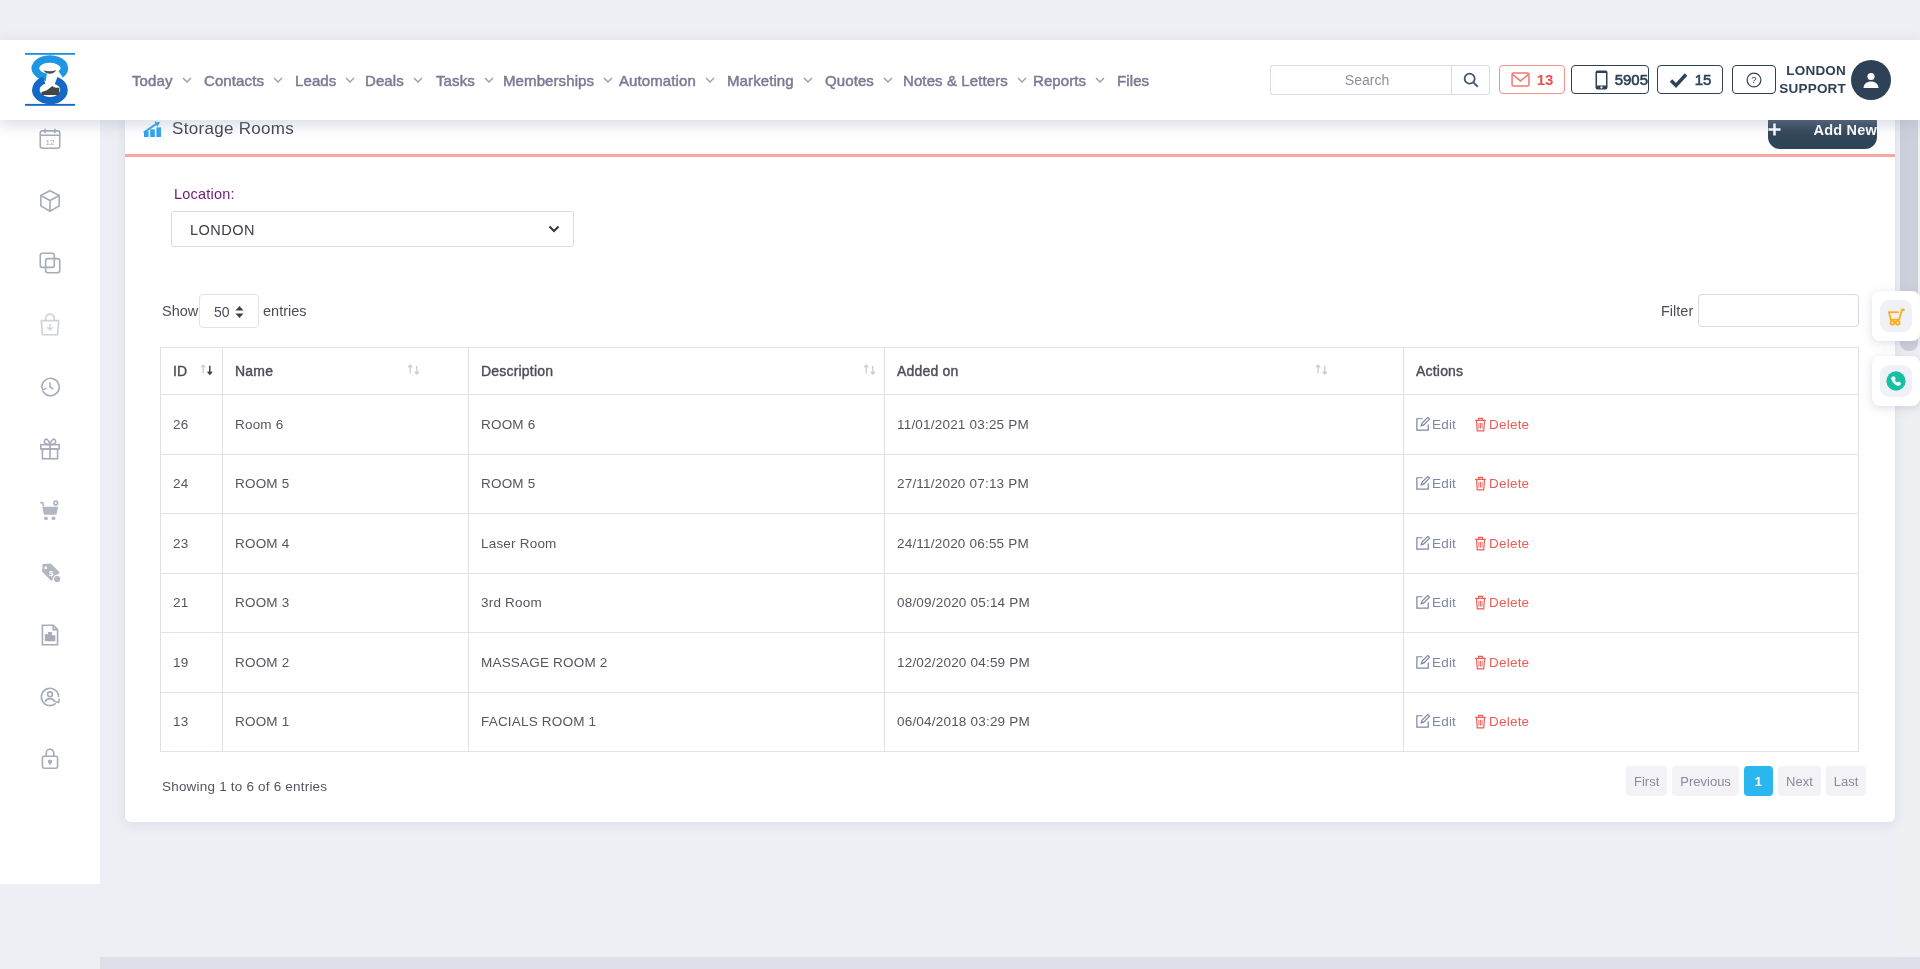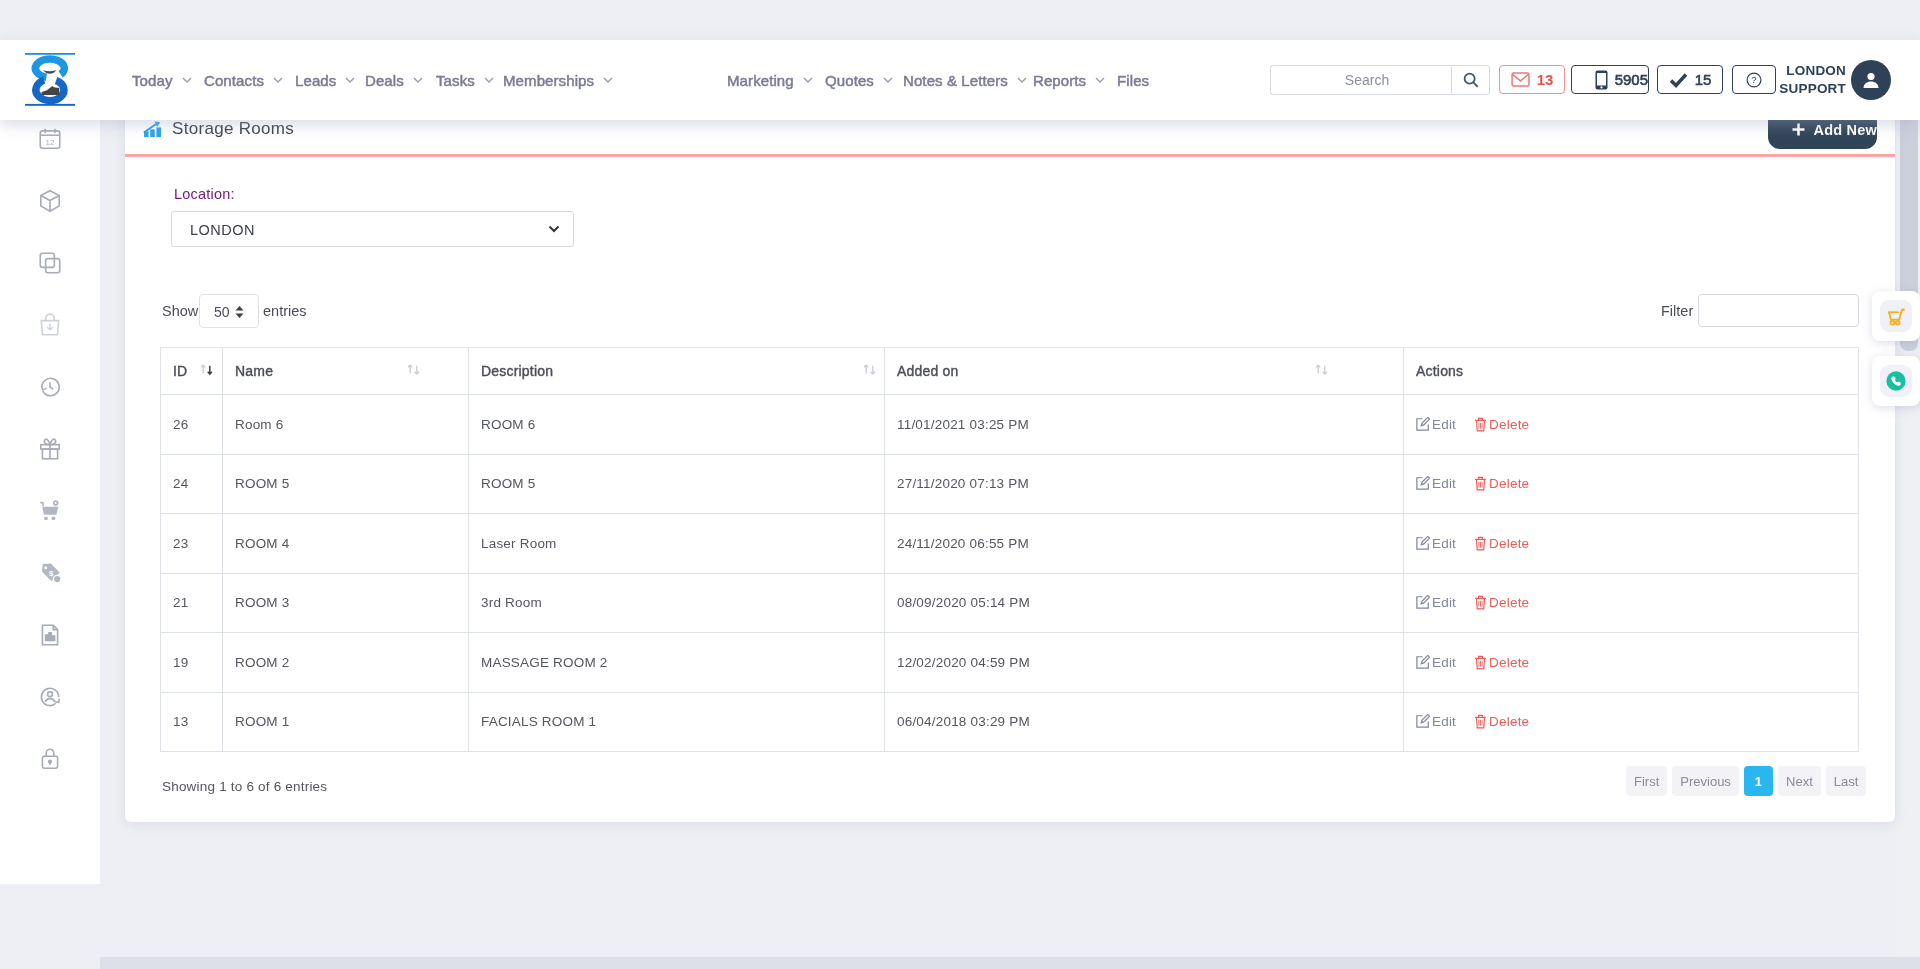--- a/index.html
+++ b/index.html
@@ -24,21 +24,21 @@
 .sidebar { position:absolute; left:0; top:80px; width:100px; height:804px; background:#fff; z-index:10; }
 .sidebar .ic { position:absolute; left:50%; transform:translate(-50%,-50%); }
 .vtrack { position:absolute; right:0; top:80px; width:24px; height:889px; background:#eef0f4; z-index:6; }
 .vthumb { position:absolute; right:2px; top:12px; width:18px; height:259px; background:#ccd0db; border-radius:8px; }
 .hbar { position:absolute; left:100px; bottom:0; height:12px; right:0; background:#dde0e9; z-index:7; }
 .ftab { position:absolute; left:1872px; width:48px; height:50px; background:#fff; border-radius:8px; box-shadow:0 2px 10px rgba(120,125,150,0.25); z-index:8; }
 .ftab .sq { position:absolute; left:8px; top:9px; width:32px; height:32px; border-radius:9px; background:#f0f1f6; display:flex; align-items:center; justify-content:center; }
 .card { position:absolute; left:125px; top:100px; width:1770px; height:722px; background:#fff; border-radius:6px; box-shadow:0 2px 12px rgba(150,155,185,0.22); z-index:6; }
 .card-hd { position:relative; height:57px; border-bottom:3px solid #fca5a5; }
 .card-title { position:absolute; left:18px; top:19px; display:flex; align-items:center; gap:10px; font-size:17px; color:#3f414d; font-weight:400; letter-spacing:0.3px; }
-.addnew { position:absolute; right:18px; top:10px; width:109px; height:39px; background:#2f4457; border-radius:12px; color:#fff; display:flex; align-items:center; justify-content:flex-end; gap:9px; font-size:14.5px; font-weight:700; letter-spacing:0.2px; }
+.addnew { position:absolute; right:18px; top:10px; width:109px; height:39px; background:#2f4457; border-radius:12px; color:#fff; display:flex; align-items:center; justify-content:space-between; gap:9px; font-size:14.5px; font-weight:700; letter-spacing:0.2px; }
 .card-bd { position:relative; }
 .loclabel { position:absolute; left:49px; top:29px; font-size:14.5px; color:#701a75; letter-spacing:0.2px; }
 .locsel { position:absolute; left:46px; top:54px; width:403px; height:36px; border:1px solid #d9dbe1; border-radius:3px; background:#fff; }
 .locsel .txt { position:absolute; left:18px; top:10px; font-size:14.5px; color:#3c3e48; letter-spacing:0.5px; }
 .locsel svg { position:absolute; right:13px; top:13px; }
 .showrow { position:absolute; left:37px; top:137px; width:1697px; height:34px; }
 .showrow .lbl { position:absolute; top:9px; font-size:14.5px; color:#4b4d57; }
 .pagesel { position:absolute; left:37px; top:0; width:60px; height:34px; border:1px solid #e0e2e8; border-radius:4px; background:#fff; }
 .pagesel .n { position:absolute; left:14px; top:9px; font-size:14px; color:#4b4d57; }
 .pagesel svg { position:absolute; right:13px; top:10px; }
@@ -85,20 +85,23 @@
   <span class="item" style="left:295px">Leads <svg width="10" height="6" viewBox="0 0 10 6">
         <path d="M1 1l4 4 4-4" stroke="#9b9bb0" stroke-width="1.4" fill="none"></path>
       </svg></span>
   <span class="item" style="left:365px">Deals <svg width="10" height="6" viewBox="0 0 10 6">
         <path d="M1 1l4 4 4-4" stroke="#9b9bb0" stroke-width="1.4" fill="none"></path>
       </svg></span>
   <span class="item" style="left:436px">Tasks <svg width="10" height="6" viewBox="0 0 10 6">
         <path d="M1 1l4 4 4-4" stroke="#9b9bb0" stroke-width="1.4" fill="none"></path>
       </svg></span>
   <span class="item" style="left:503px">Memberships <svg width="10" height="6" viewBox="0 0 10 6">
+        <path d="M1 1l4 4 4-4" stroke="#9b9bb0" stroke-width="1.4" fill="none"></path>
+      </svg></span>
+  <span class="item" style="left:619px">Automation <svg width="10" height="6" viewBox="0 0 10 6">
         <path d="M1 1l4 4 4-4" stroke="#9b9bb0" stroke-width="1.4" fill="none"></path>
       </svg></span>
   <span class="item" style="left:727px">Marketing <svg width="10" height="6" viewBox="0 0 10 6">
         <path d="M1 1l4 4 4-4" stroke="#9b9bb0" stroke-width="1.4" fill="none"></path>
       </svg></span>
   <span class="item" style="left:825px">Quotes <svg width="10" height="6" viewBox="0 0 10 6">
         <path d="M1 1l4 4 4-4" stroke="#9b9bb0" stroke-width="1.4" fill="none"></path>
       </svg></span>
   <span class="item" style="left:903px">Notes &amp; Letters <svg width="10" height="6" viewBox="0 0 10 6">
         <path d="M1 1l4 4 4-4" stroke="#9b9bb0" stroke-width="1.4" fill="none"></path>

